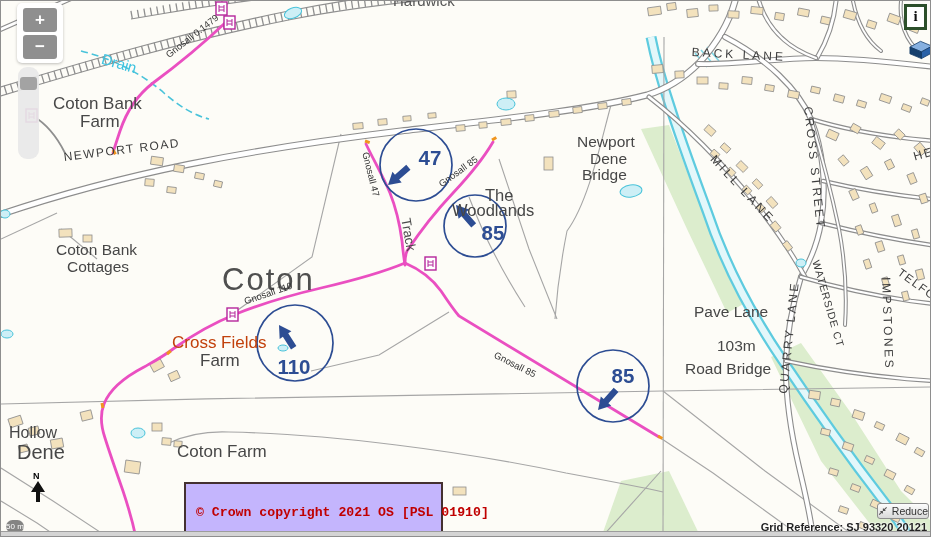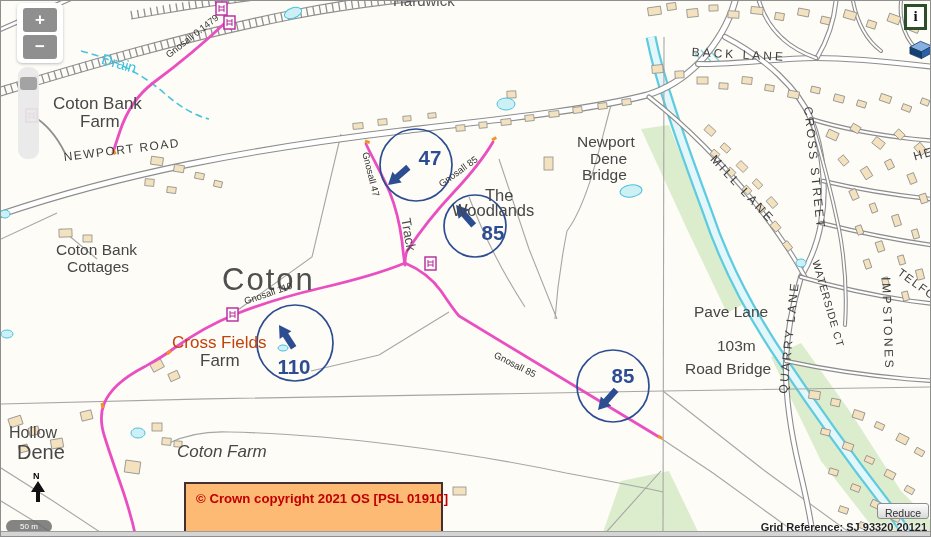--- a/index.html
+++ b/index.html
@@ -15,30 +15,30 @@
         line-height:22px;text-align:center;cursor:pointer;padding:0;font-family:"Liberation Sans",sans-serif;}
   #zslider{position:absolute;left:17px;top:66px;width:21px;height:92px;background:rgba(232,232,232,.92);border-radius:9px;}
   #zhandle{position:absolute;left:2px;top:10px;width:17px;height:13px;background:#a3a3a3;border-radius:3px;}
   #infobox{position:absolute;left:371px;top:8px;width:365px;background:#fff;padding:7px 11px;box-sizing:border-box;
            font-size:12.5px;color:#111;box-shadow:0 0 2px rgba(0,0,0,.2);}
   #infobox div{line-height:20px;white-space:nowrap;}
   #ibtn{position:absolute;left:903px;top:3px;width:23px;height:26px;background:#fff;border:3px solid #2c4f2a;
         box-sizing:border-box;text-align:center;font-family:"Liberation Serif",serif;font-weight:bold;font-size:15px;
         line-height:19px;color:#111;cursor:pointer;}
   #cubeicon{position:absolute;left:907px;top:36px;cursor:pointer;}
-  #copybox{position:absolute;left:183px;top:481px;width:259px;height:51px;background:#fdba74;border:2px solid #443030;
-           box-sizing:border-box;padding:6px 10px;}
+  #copybox{position:absolute;left:183px;top:481px;width:259px;height:51px;background:#c4b5fd;border:2px solid #443030;
+           box-sizing:border-box;padding:20px 10px;font-family:Liberation Mono, monospace;}
   #copybox .l1{color:#c00000;font-weight:bold;font-size:13.2px;line-height:18px;white-space:nowrap;}
   #copybox .l2{color:#c00000;font-size:13.2px;line-height:18px;white-space:nowrap;}
   #reducebtn{position:absolute;left:876px;top:502px;width:52px;height:16px;background:linear-gradient(#fdfdfd,#d9d9d9);
              border:1px solid #8d8d8d;border-radius:3px;font-size:10.5px;color:#333;display:flex;align-items:center;
-             justify-content:center;gap:4px;cursor:pointer;box-sizing:border-box;font-family:"Liberation Sans",sans-serif;padding:0;flex-direction:column;}
+             justify-content:center;gap:4px;cursor:pointer;box-sizing:border-box;font-family:"Liberation Sans",sans-serif;padding:0;}
   #gridref{position:absolute;right:3px;bottom:3px;font-size:11px;font-weight:bold;color:#222;
            text-shadow:0 0 2px #fff,0 0 2px #fff;}
-  #scalebar{position:absolute;left:5px;top:519px;width:46px;height:13px;background:rgba(105,105,105,.82);
+  #scalebar{position:absolute;left:5px;top:519px;width:18px;height:13px;background:rgba(105,105,105,.82);
             border-radius:7px;color:#fff;font-size:8px;display:flex;align-items:center;justify-content:center;}
   #north{position:absolute;left:26px;top:470px;width:22px;height:34px;}
   #north .nl{position:absolute;left:6px;top:0;font-size:9px;font-weight:bold;color:#000;text-shadow:0 0 2px #fff;}
   #bottombar{position:absolute;left:0;bottom:0;width:100%;height:4px;background:#d4d4d4;border-top:1px solid #9d9d9d;}
 </style>
 </head>
 <body>
 
 <div id="app">
   <svg id="geo" width="931" height="537" viewBox="0 0 931 537">
@@ -298,21 +298,21 @@
       <div class="mlabel" style="left: 484px; top: 186px; font-size: 16.5px; color: rgb(71, 71, 71);">The</div>
       <div class="mlabel" style="left: 451px; top: 201px; font-size: 16.5px; color: rgb(71, 71, 71);">Woodlands</div>
       <div class="mlabel" style="left: 576px; top: 133px; font-size: 15.5px; color: rgb(71, 71, 71);">Newport</div>
       <div class="mlabel" style="left: 589px; top: 150px; font-size: 15.5px; color: rgb(71, 71, 71);">Dene</div>
       <div class="mlabel" style="left: 581px; top: 166px; font-size: 15.5px; color: rgb(71, 71, 71);">Bridge</div>
       <div class="mlabel" style="left: 693px; top: 303px; font-size: 15.5px; color: rgb(71, 71, 71);">Pave Lane</div>
       <div class="mlabel" style="left: 684px; top: 320px; font-size: 15.5px; color: rgb(71, 71, 71); margin-top: 40px;">Road Bridge</div>
       <div class="mlabel" style="left: 716px; top: 337px; font-size: 15.5px; color: rgb(71, 71, 71);">103m</div>
       <div class="mlabel" style="left: 8px; top: 424px; font-size: 16px; color: rgb(71, 71, 71);">Hollow</div>
       <div class="mlabel" style="left: 16px; top: 441px; font-size: 20px; color: rgb(71, 71, 71);">Dene</div>
-      <div class="mlabel" style="left: 176px; top: 442px; font-size: 17px; color: rgb(71, 71, 71); font-style: italic;">Coton Farm</div>
+      <div class="mlabel" style="left: 176px; top: 442px; font-size: 17px; color: rgb(71, 71, 71);">Coton Farm</div>
       <div class="mlabel" style="left: 55px; top: 241px; font-size: 15.5px; color: rgb(71, 71, 71);">Coton Bank</div>
       <div class="mlabel" style="left: 66px; top: 258px; font-size: 15.5px; color: rgb(71, 71, 71);">Cottages</div>
       <div class="mlabel" style="left: 691px; top: 45px; font-size: 12px; color: rgb(61, 61, 61); letter-spacing: 3px; transform: rotate(3deg);">BACK  LANE</div>
       <div class="mlabel" style="left: 716px; top: 152px; font-size: 12px; color: rgb(61, 61, 61); letter-spacing: 3px; transform: rotate(47deg);">MILL  LANE</div>
       <div class="mlabel" style="left: 813px; top: 105px; font-size: 12px; color: rgb(61, 61, 61); letter-spacing: 2.5px; transform: rotate(84deg);">CROSS  STREET</div>
       <div class="mlabel" style="left: 820px; top: 258px; font-size: 10.5px; color: rgb(61, 61, 61); letter-spacing: 1px; transform: rotate(74deg);">WATERSIDE CT</div>
       <div class="mlabel" style="left: 891px; top: 276px; font-size: 12px; color: rgb(61, 61, 61); letter-spacing: 2.5px; transform: rotate(88deg);">IMPSTONES</div>
       <div class="mlabel" style="left: 901px; top: 266px; font-size: 11.5px; color: rgb(61, 61, 61); letter-spacing: 1.5px; transform: rotate(36deg);">TELFO</div>
       <div class="mlabel" style="left: 911px; top: 150px; font-size: 12px; color: rgb(61, 61, 61); letter-spacing: 2px; transform: rotate(-16deg);">HEA</div>
       <div class="mlabel" style="left: 776px; top: 392px; font-size: 12px; color: rgb(61, 61, 61); letter-spacing: 2.5px; transform: rotate(-84deg);">QUARRY  LANE</div>

